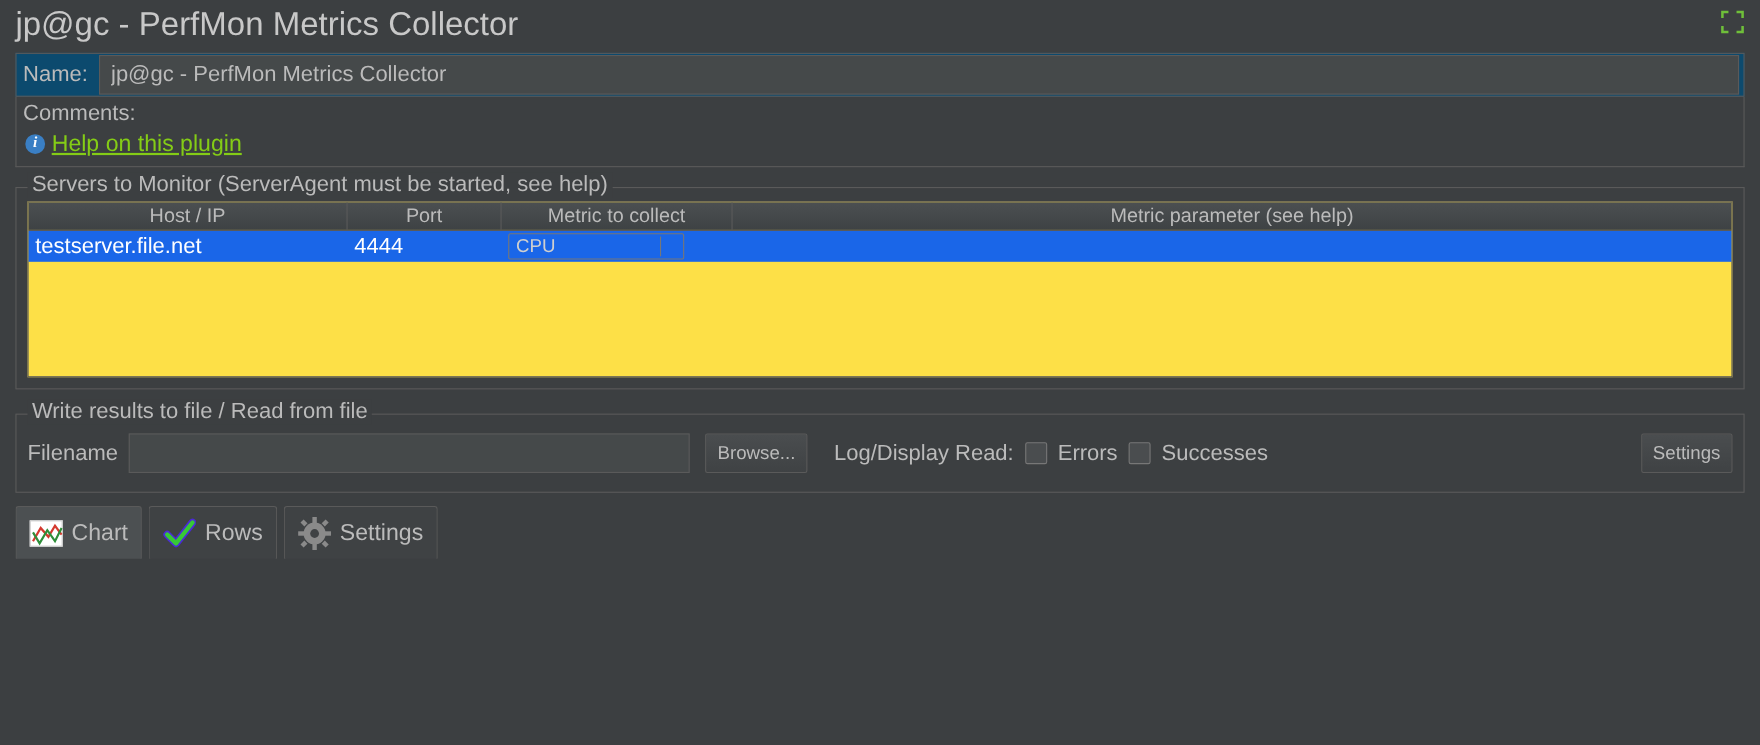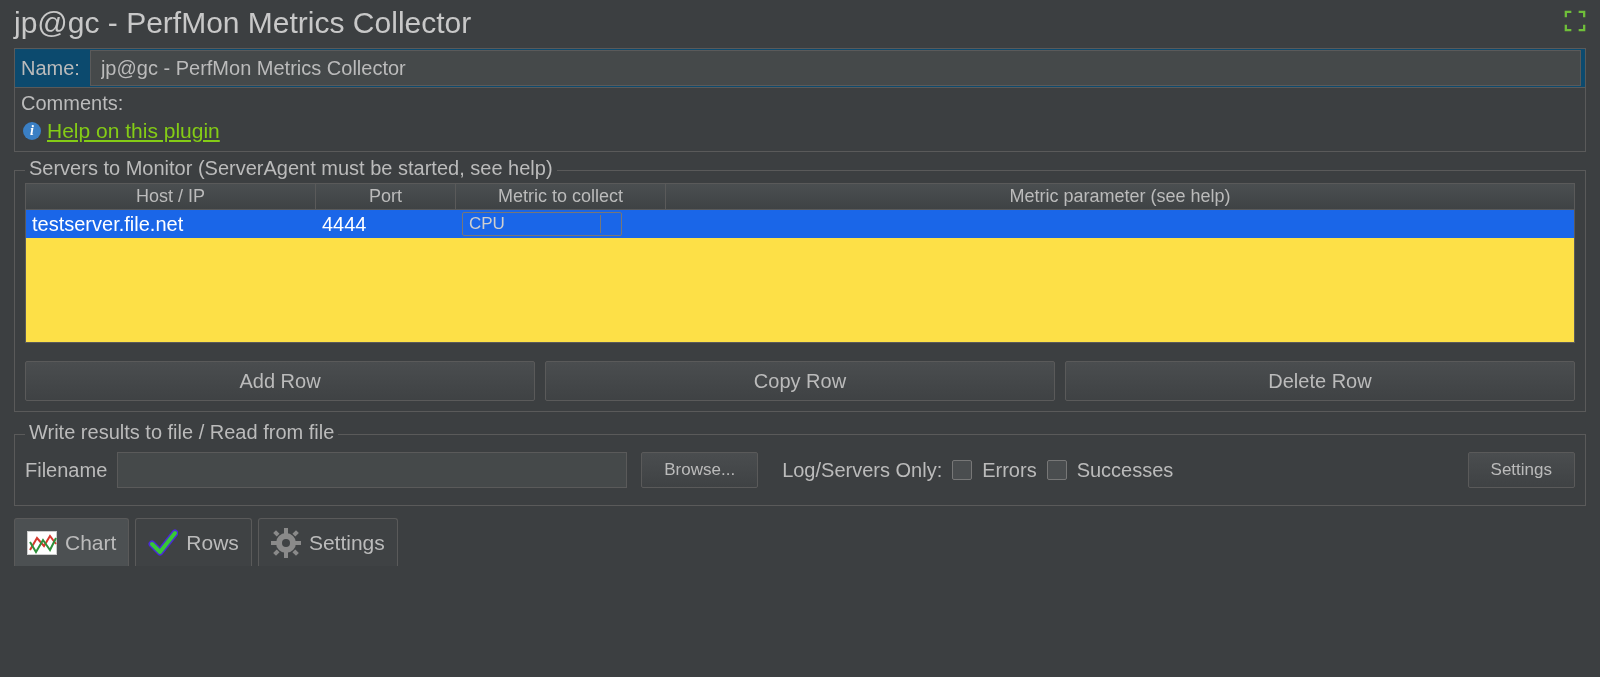--- a/index.html
+++ b/index.html
@@ -177,21 +177,21 @@
     color: #bbbbbb;
     font-size: 20px;
     display: flex;
     align-items: center;
     justify-content: center;
     cursor: pointer;
     border-radius: 2px;
   }
   .btn-sm {
     height: 36px;
-    padding: 0 22px;
+    padding: 0 10px;
     font-size: 17px;
     flex: none;
   }
   .file-row {
     display: flex;
     align-items: center;
     gap: 10px;
     flex-wrap: nowrap;
   }
   .checkbox {
@@ -283,34 +283,29 @@
             <div class="metric-select">
               <span>CPU</span>
               <span class="sep"></span>
             </div>
           </div>
           <div class="td col-param"></div>
         </div>
       </div>
     </div>
 
-    <div class="row-buttons">
-      <div class="btn">Add Row</div>
-      <div class="btn">Copy Row</div>
-      <div class="btn">Delete Row</div>
-    </div>
   </div>
 
   <div class="group" style="margin-top:22px; padding:14px 10px 14px 10px;">
     <div class="group-legend">Write results to file / Read from file</div>
     <div class="file-row">
       <span>Filename</span>
       <input class="field-input" style="flex: 0 0 510px;" type="text" value="">
       <div class="btn btn-sm">Browse...</div>
-      <span style="margin-left:14px;">Log/Servers Only:</span>
+      <span style="margin-left:14px;">Log/Display Read:</span>
       <span class="checkbox"></span>
       <span>Errors</span>
       <span class="checkbox"></span>
       <span>Successes</span>
       <div class="btn btn-sm" style="margin-left:auto;">Settings</div>
     </div>
   </div>
 
 </div>
 

